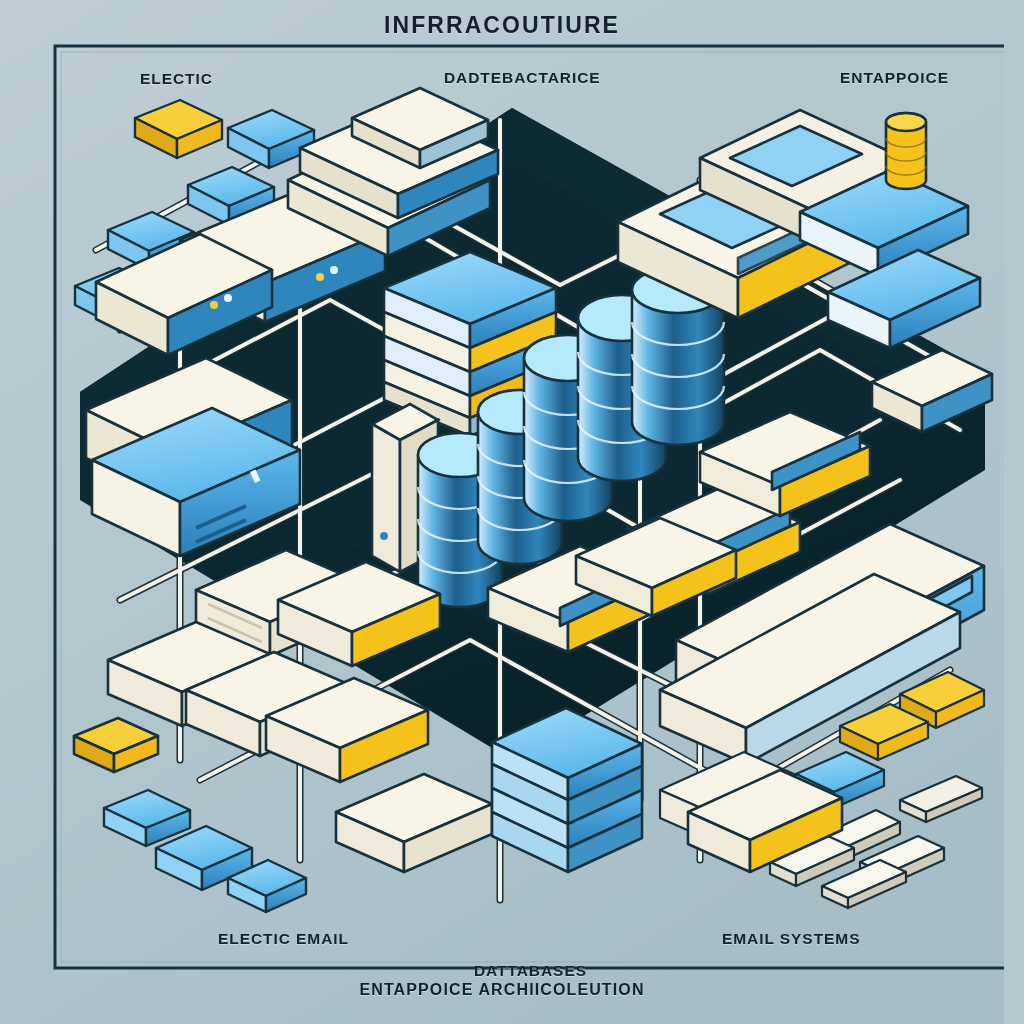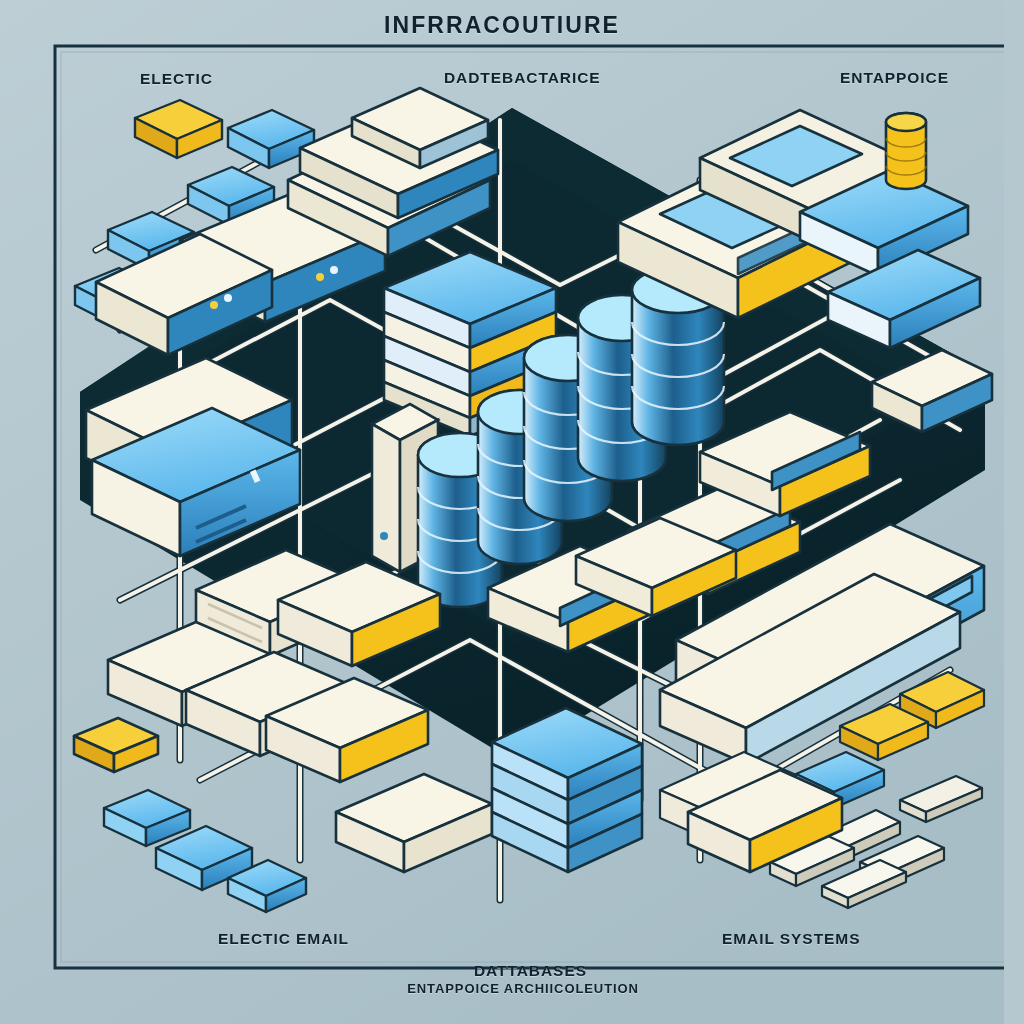--- a/index.html
+++ b/index.html
@@ -36,23 +36,22 @@
     left: 50%;
     transform: translateX(-50%);
     top: 12px;
     font-size: 23px;
     letter-spacing: 0.09em;
   }
   #caption-text {
     left: 50%;
     transform: translateX(-50%);
     top: 981px;
-    font-size: 13px;
+    font-size: 16px;
     letter-spacing: 0.07em;
-    margin-left: 21px;
   }
   .zone-label { font-size: 15.5px; }
   #label-servers      { left: 140px; top: 70px; }
   #label-databases-top{ left: 444px; top: 69px; }
   #label-email-top    { left: 840px; top: 69px; }
   #label-electric     { left: 218px; top: 930px; }
   #label-databases-bot{ left: 474px; top: 930px; margin-top: 32px; }
   #label-email-bot    { left: 722px; top: 930px; text-align: center; }
 </style>
 </head>

